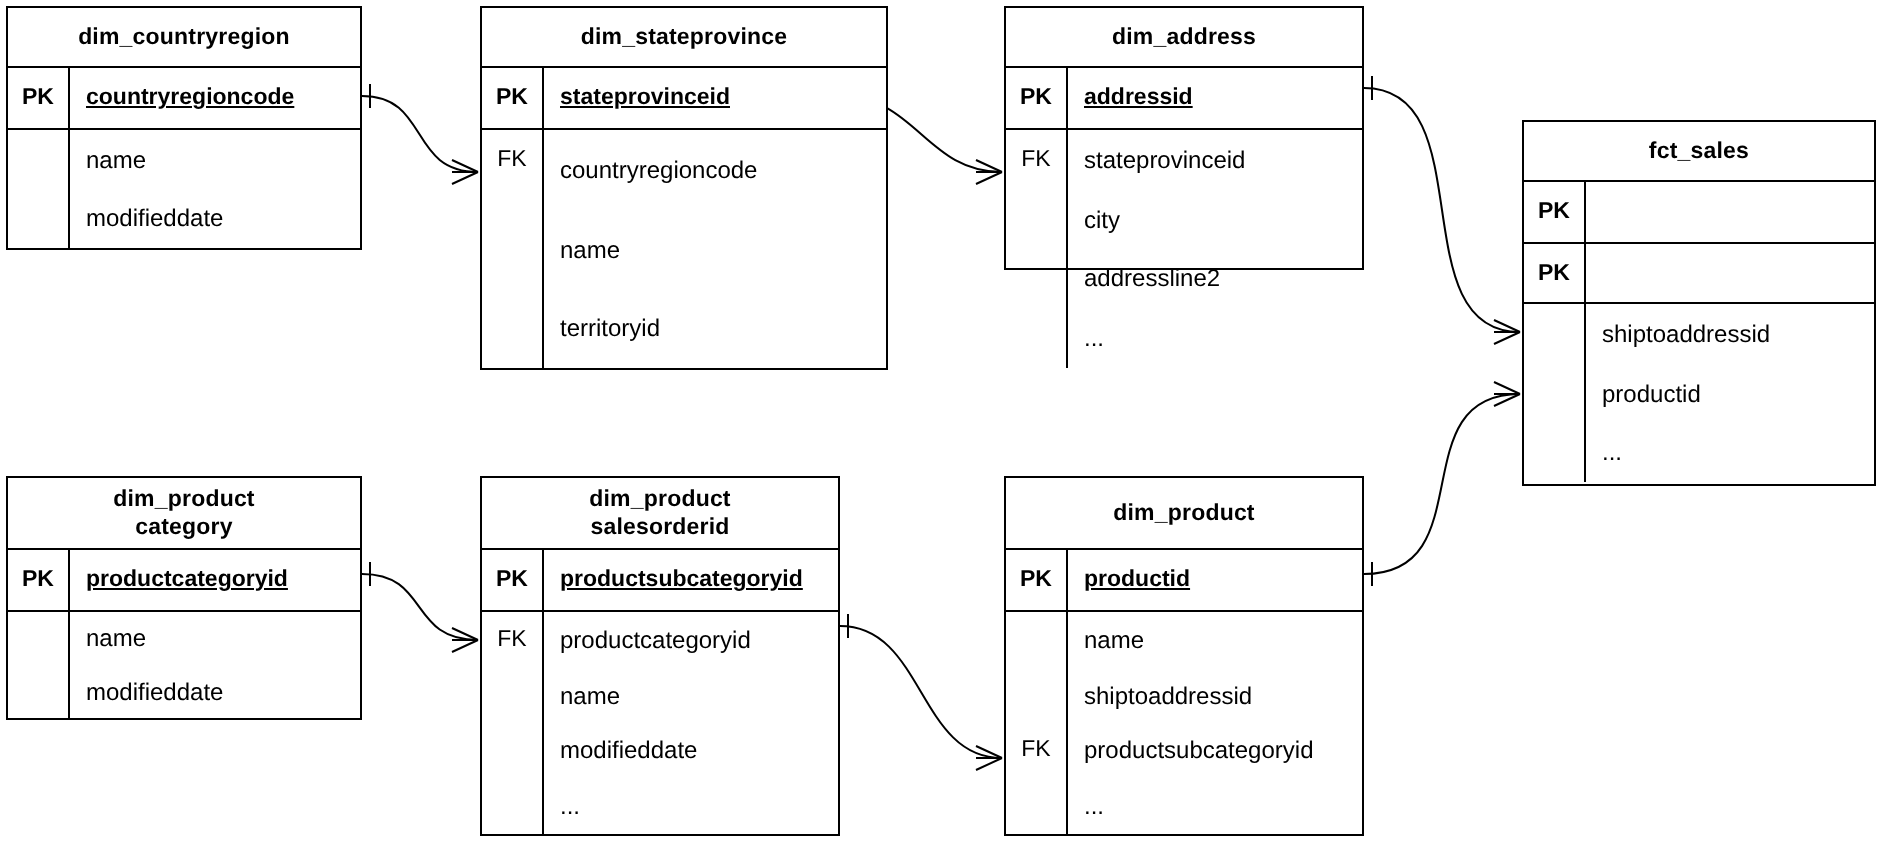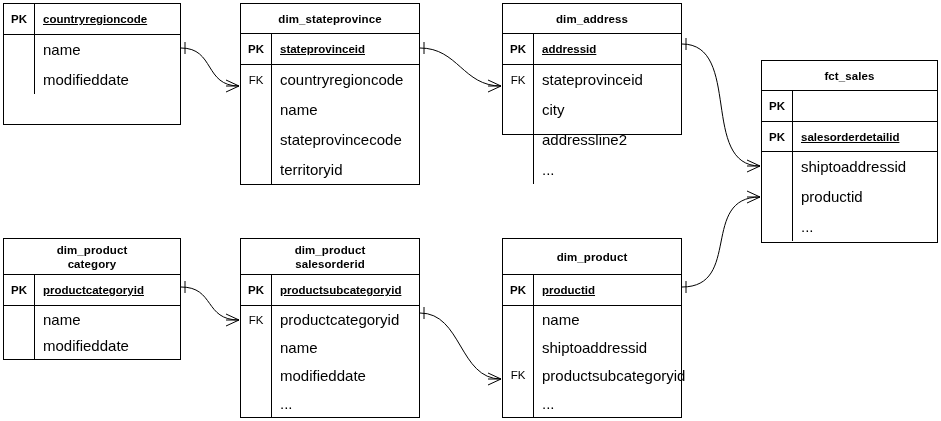--- a/index.html
+++ b/index.html
@@ -113,21 +113,21 @@
     align-items: center;
     justify-content: center;
     font-size: 11.5px;
     color: #000000;
   }
   .body-attrcell {
     box-sizing: border-box;
     display: flex;
     align-items: center;
     padding-left: 8px;
-    font-size: 15px;
+    font-size: 12px;
     color: #000000;
   }
 </style>
 </head>
 <body>
 
 <div id="canvas">
 
   <svg id="edges" viewBox="0 0 941 421" width="941" height="421">
       <g>
@@ -156,58 +156,60 @@
         <path d="M 239 320 L 226 314 M 239 320 L 226 320 M 239 320 L 226 326" fill="none" stroke="#000000" stroke-width="1"></path>
       </g>
       <g>
         <path d="M 420 313 C 462 313 459 379 501 379" fill="none" stroke="#000000" stroke-width="1"></path>
         <line x1="424" y1="307" x2="424" y2="319" stroke="#000000" stroke-width="1"></line>
         <path d="M 501 379 L 488 373 M 501 379 L 488 379 M 501 379 L 488 385" fill="none" stroke="#000000" stroke-width="1"></path>
       </g>
     </svg>
 
 <div class="entity" style="left: 3px; top: 3px; width: 178px; height: 122px;">
+      <div class="entity-title" style="height: 30px;">
+        <span>dim_countryregion</span>
+      </div>
       <div class="pk-section">
         <div class="attr-row" style="height: 30px;">
           <div class="key-cell">PK</div>
           <div class="name-cell">countryregioncode</div>
         </div>
       </div>
       <div class="body-section" style="height: 59px;">
         <div class="body-keycol">
           <div class="body-keycell" style="flex: 1 1 50%;"></div>
           <div class="body-keycell" style="flex: 1 1 50%;"></div>
         </div>
         <div class="body-attrcol">
           <div class="body-attrcell" style="flex: 1 1 50%;">name</div>
           <div class="body-attrcell" style="flex: 1 1 50%;">modifieddate</div>
         </div>
       </div>
     </div>
-    <div class="entity" style="left: 240px; top: 3px; width: 180px; height: 182px;">
+    <div class="entity" style="left: 240px; top: 3px; width: 204px; height: 182px;">
       <div class="entity-title" style="height: 30px;">
         <span>dim_stateprovince</span>
       </div>
       <div class="pk-section">
         <div class="attr-row" style="height: 30px;">
           <div class="key-cell">PK</div>
           <div class="name-cell">stateprovinceid</div>
         </div>
       </div>
       <div class="body-section" style="height: 119px;">
         <div class="body-keycol">
           <div class="body-keycell" style="flex: 1 1 25%;">FK</div>
           <div class="body-keycell" style="flex: 1 1 25%;"></div>
           <div class="body-keycell" style="flex: 1 1 25%;"></div>
           <div class="body-keycell" style="flex: 1 1 25%;"></div>
         </div>
         <div class="body-attrcol">
           <div class="body-attrcell" style="flex: 1 1 25%;">countryregioncode</div>
           <div class="body-attrcell" style="flex: 1 1 25%;">name</div>
-          <div class="body-attrcell" style="flex: 1 1 25%;">stateprovincecode</div>
           <div class="body-attrcell" style="flex: 1 1 25%;">territoryid</div>
         </div>
       </div>
     </div>
     <div class="entity" style="left: 502px; top: 3px; width: 180px; height: 132px;">
       <div class="entity-title" style="height: 30px;">
         <span>dim_address</span>
       </div>
       <div class="pk-section">
         <div class="attr-row" style="height: 30px;">
@@ -233,21 +235,20 @@
     <div class="entity" style="left: 761px; top: 60px; width: 177px; height: 183px;">
       <div class="entity-title" style="height: 30px;">
         <span>fct_sales</span>
       </div>
       <div class="pk-section">
         <div class="attr-row" style="height: 30px;">
           <div class="key-cell">PK</div>
         </div>
         <div class="attr-row" style="height: 30px;">
           <div class="key-cell">PK</div>
-          <div class="name-cell">salesorderdetailid</div>
         </div>
       </div>
       <div class="body-section" style="height: 89px;">
         <div class="body-keycol">
           <div class="body-keycell" style="flex: 1 1 33.3333%;"></div>
           <div class="body-keycell" style="flex: 1 1 33.3333%;"></div>
           <div class="body-keycell" style="flex: 1 1 33.3333%;"></div>
         </div>
         <div class="body-attrcol">
           <div class="body-attrcell" style="flex: 1 1 33.3333%; text-align: center;">shiptoaddressid</div>

